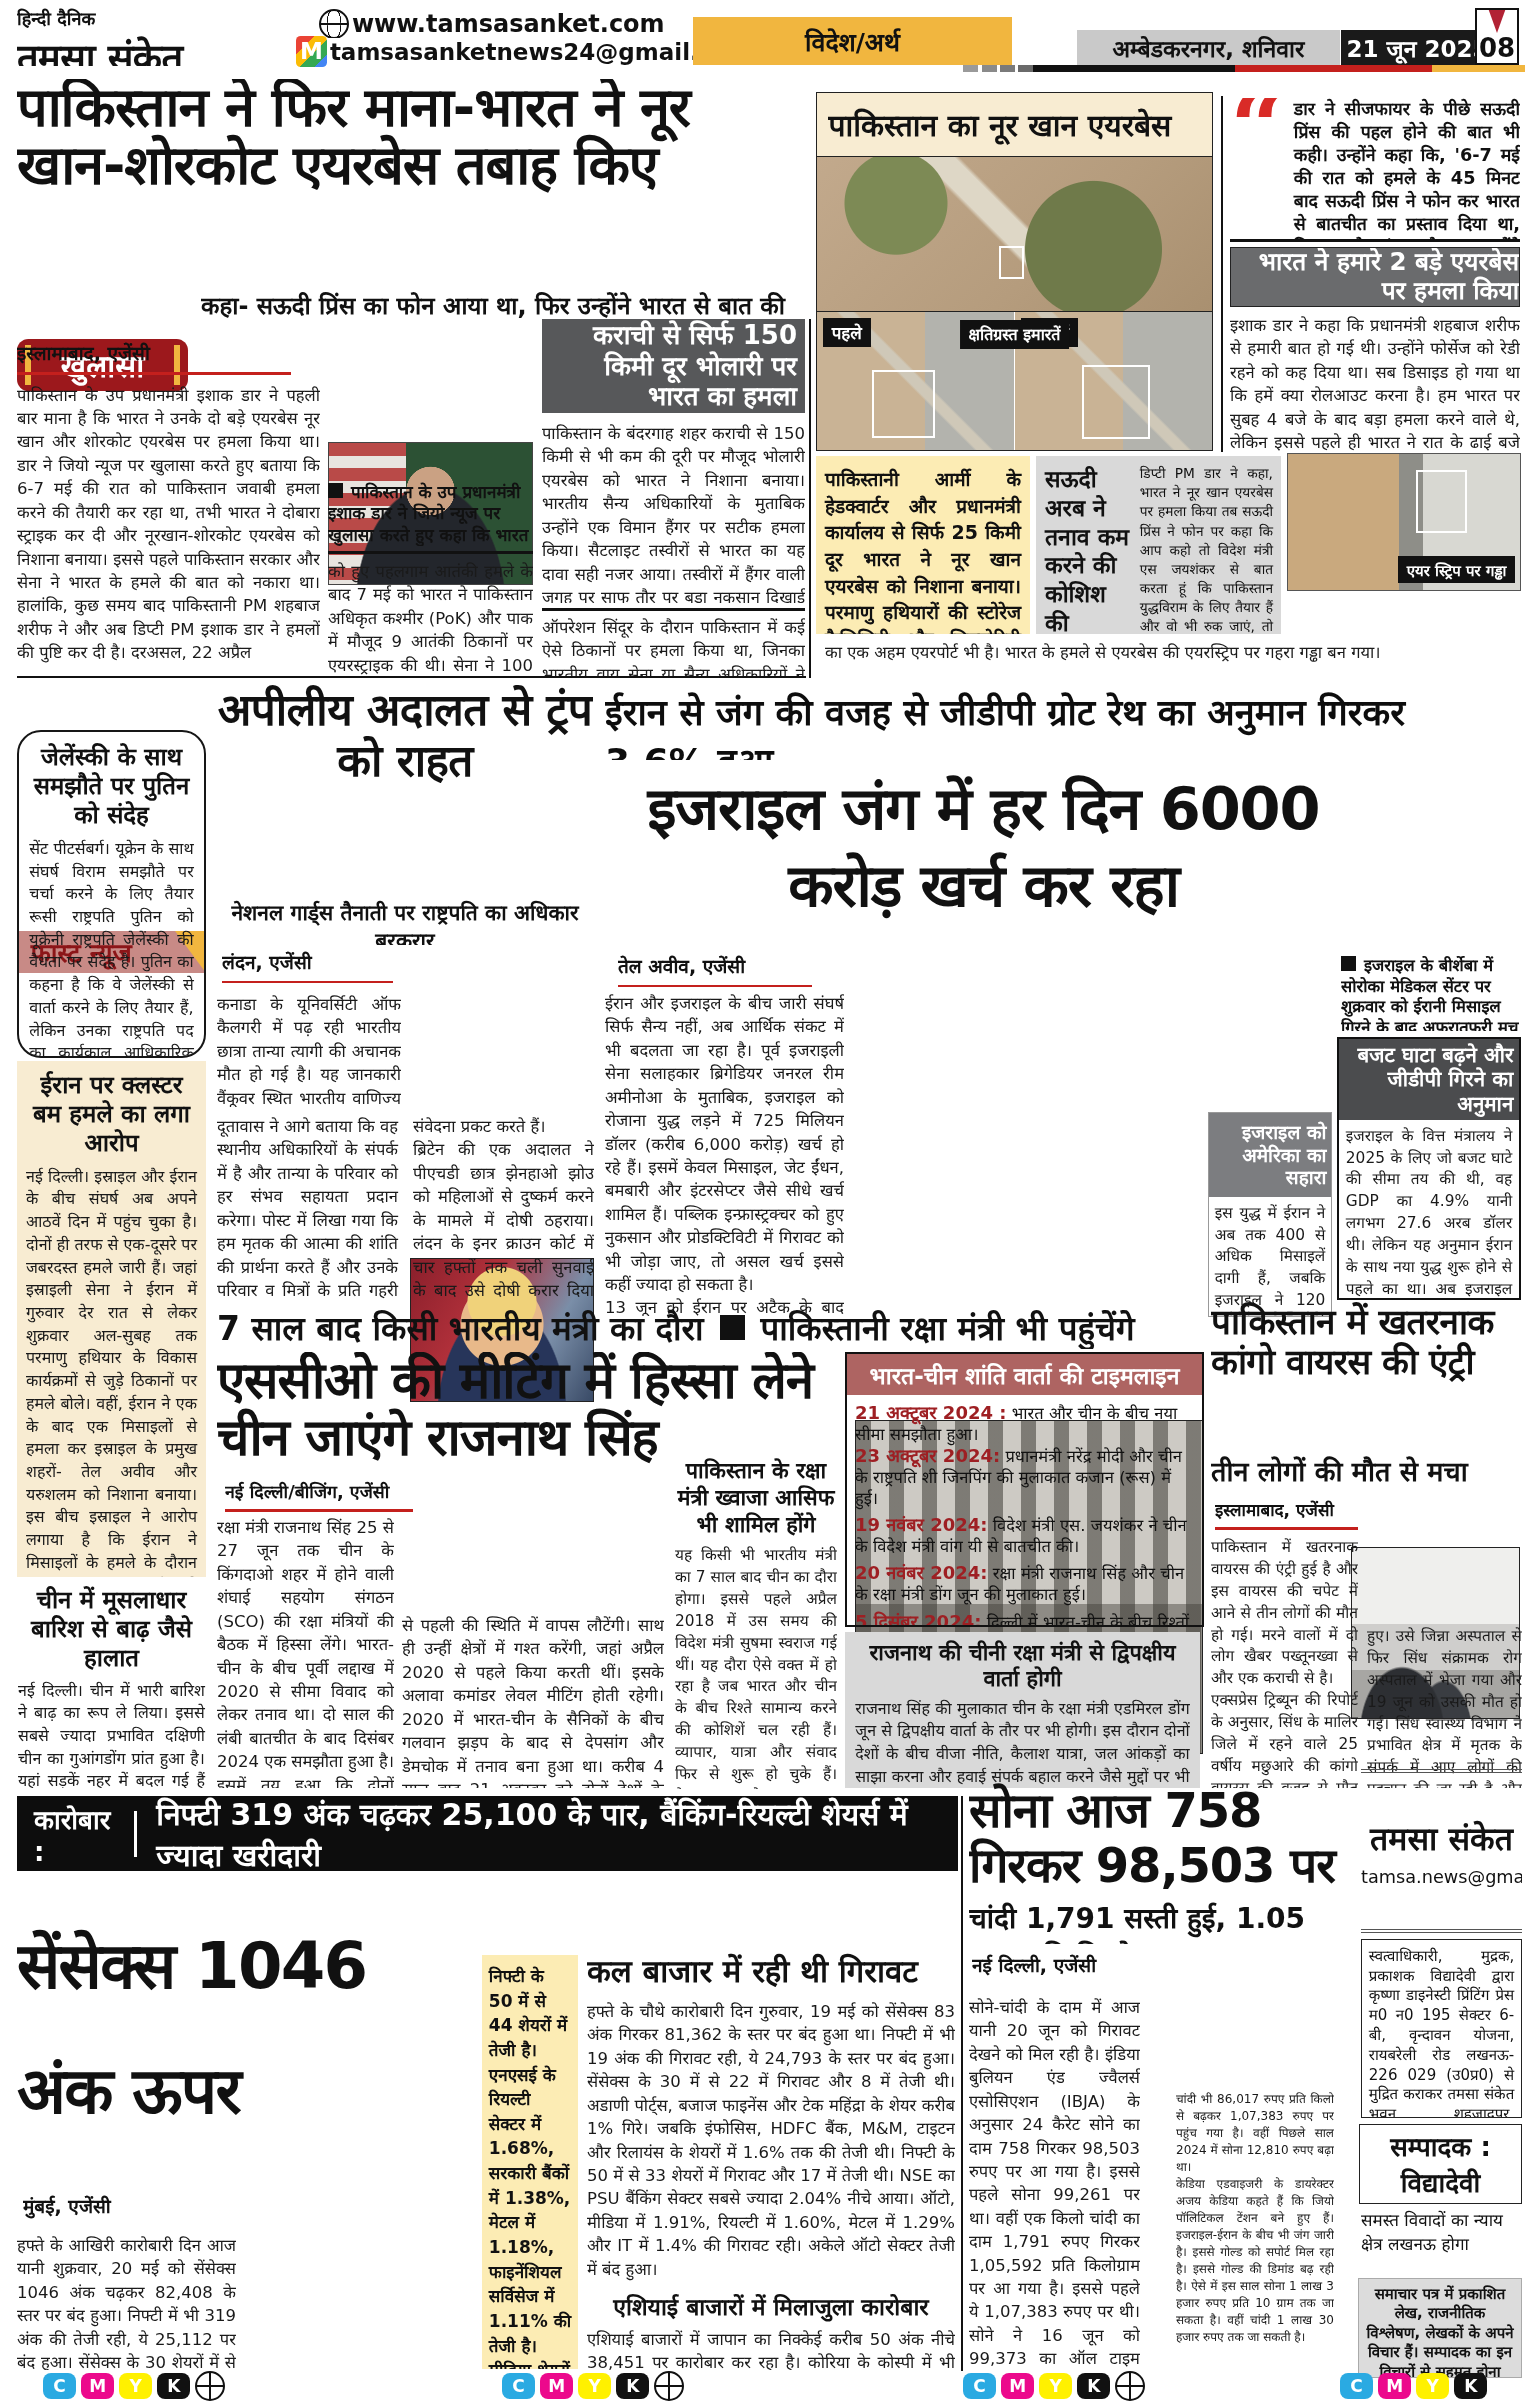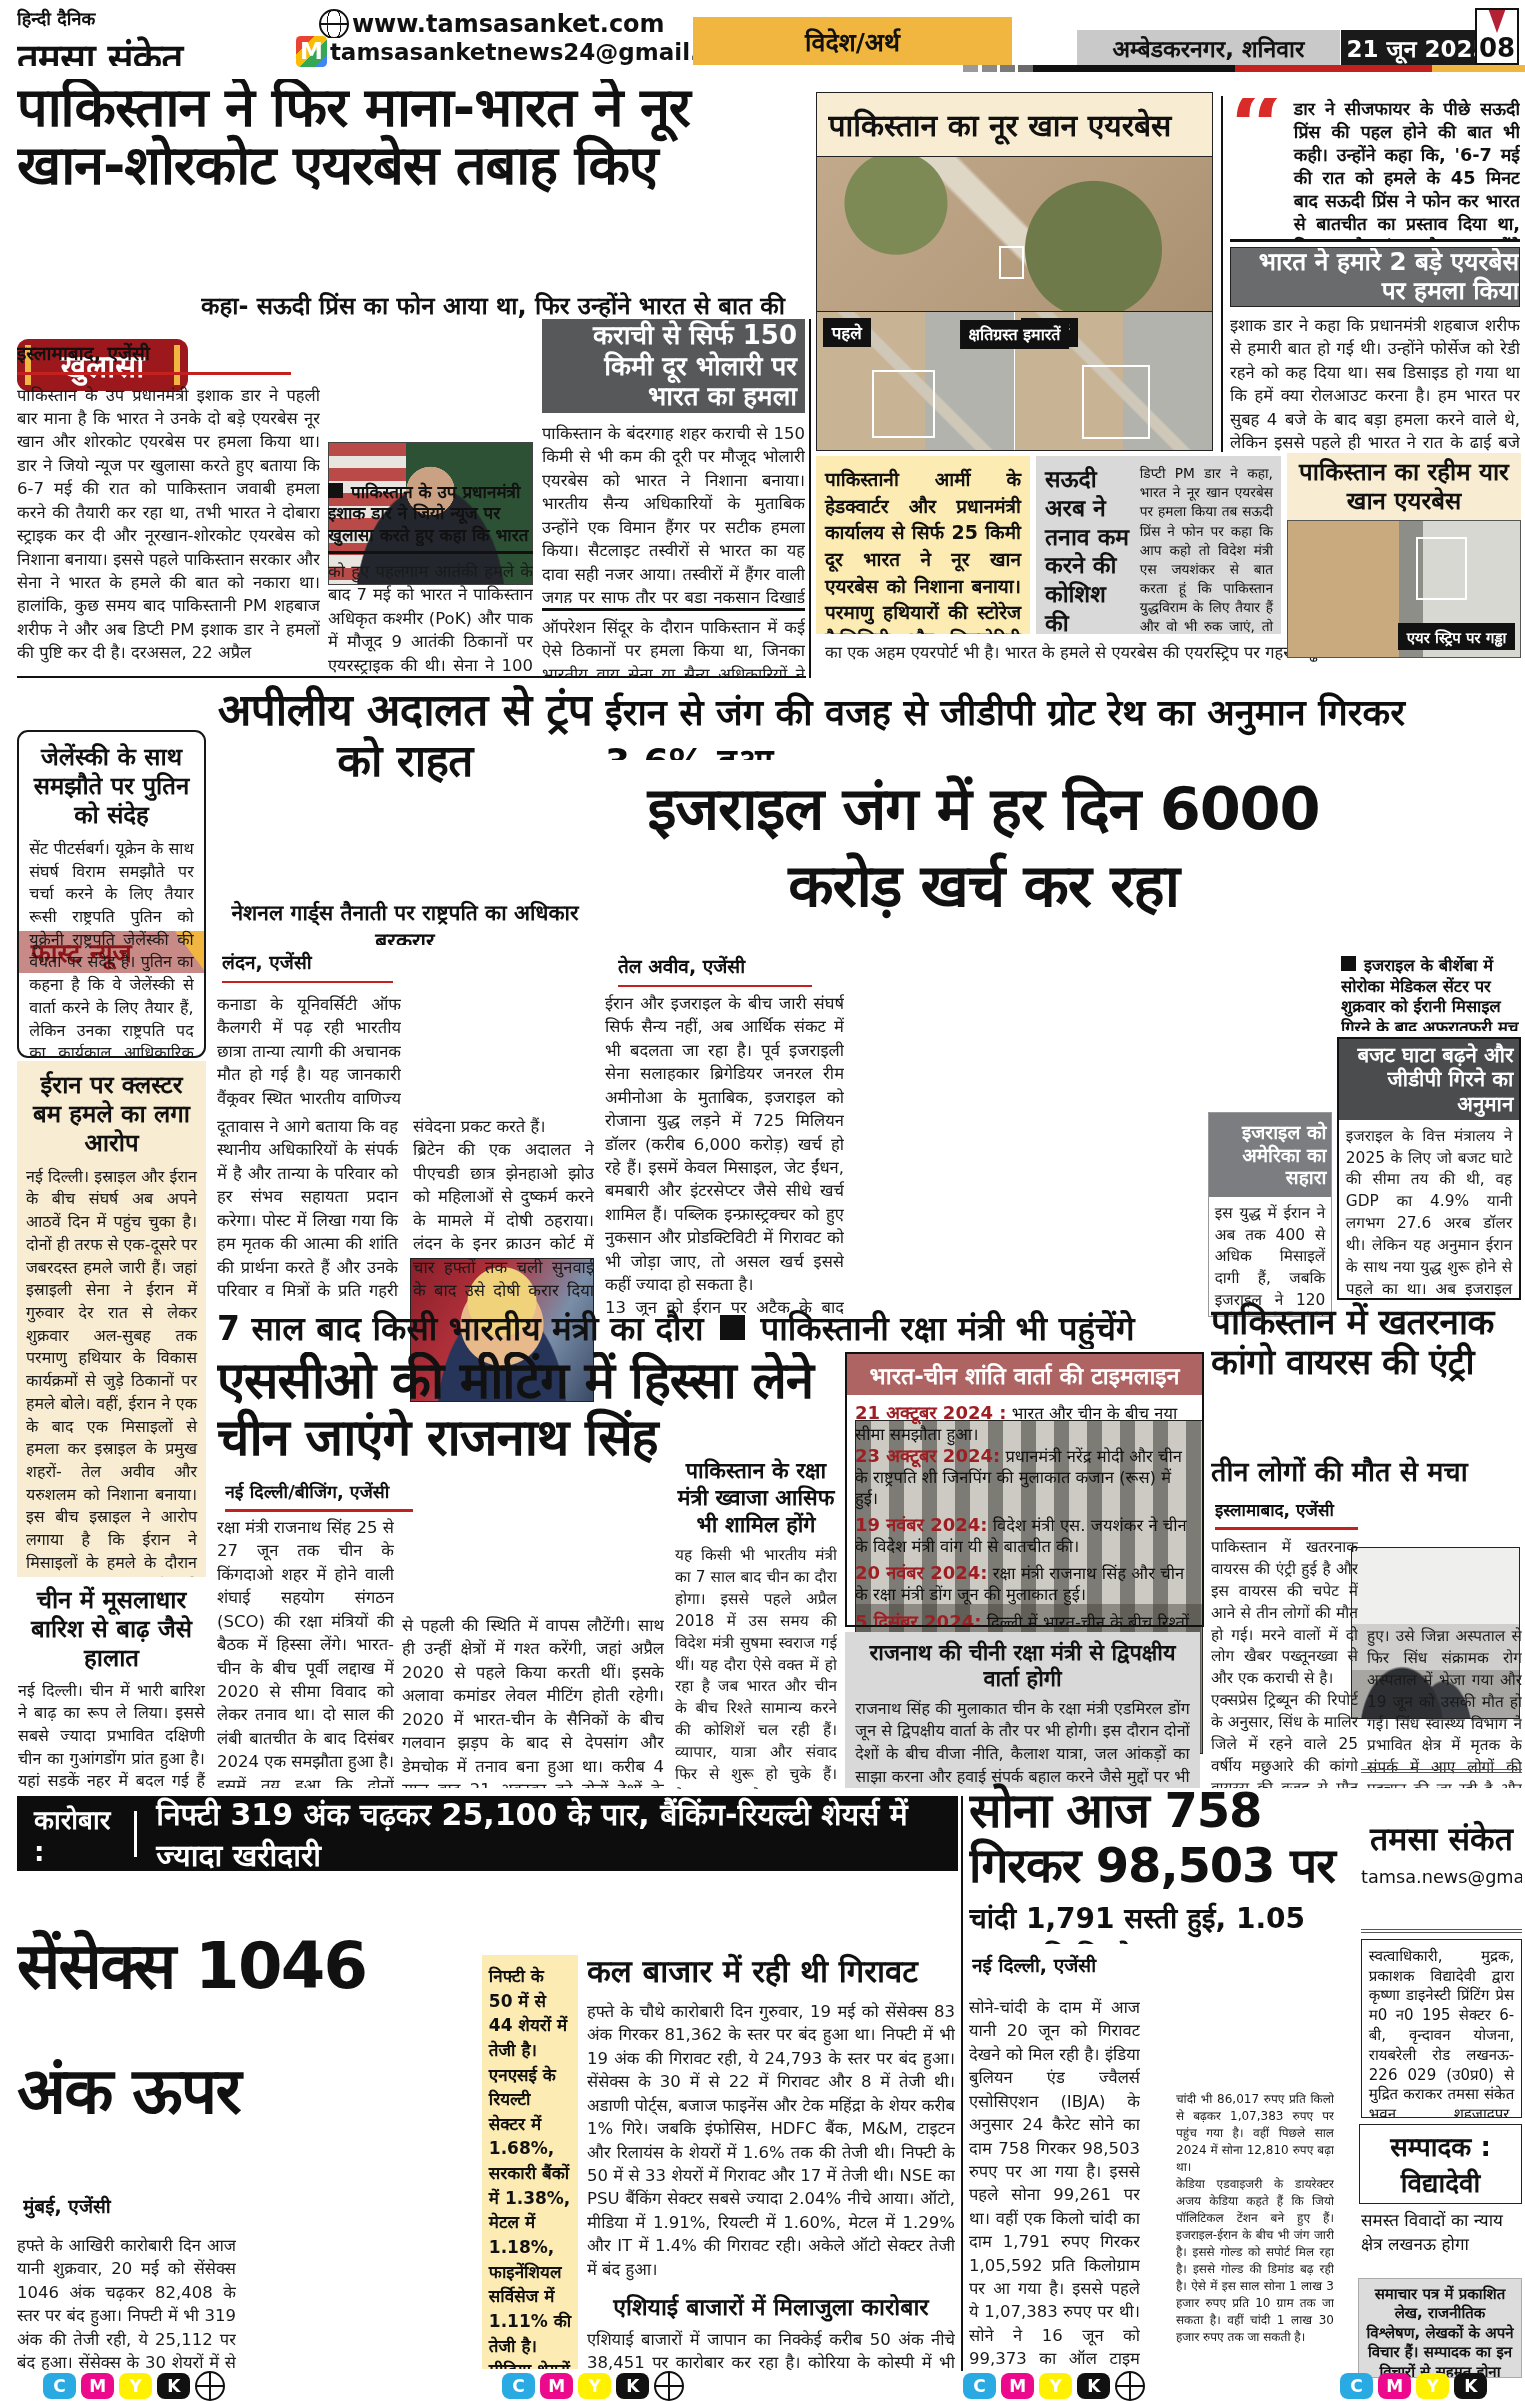--- a/index.html
+++ b/index.html
@@ -16,21 +16,21 @@
 .cream{background:#f8ecd2}
 .chip{background:#111;color:#fff;font-weight:bold;display:inline-block;padding:3.4px 9px}
 .ph{position:relative;overflow:hidden}
 .outline-w{position:absolute;border:2.3px solid #fff}
 .capmark{display:inline-block;width:15px;height:15px;background:#111;margin-right:8px}
 .badge{background:#9c181c;color:#fff;font-weight:bold;border-radius:11.4px;display:flex;align-items:center;justify-content:center;position:relative}
 .badge:before,.badge:after{content:"";position:absolute;top:5.7px;bottom:5.7px;width:5.7px;background:#f1b63f}
 .badge:before{left:8px}.badge:after{right:8px}
 .fnbadge{background:#c88a86;color:#8c1518;font-weight:bold;display:flex;align-items:center;padding-left:13.7px;position:relative}
 .fnbadge:after{content:"";position:absolute;right:0;top:0;border-top:42px solid #f1b63f;border-left:31px solid transparent}
-.roundbox{border:2.3px solid #161616;border-radius:11px;padding:11.4px 10.3px}
+.roundbox{border:2.3px solid #161616;border-radius:24px;padding:11.4px 10.3px}
 .tl-head{background:#ae6462;color:#fff;font-weight:bold;display:flex;align-items:center;justify-content:center}
 .tl-date{color:#9e1f23;font-weight:bold}
 .graybox{background:#d9d9d9}
 .kicker{font-weight:bold;color:#0d0d0d}
 .cmyk{display:flex;align-items:center;gap:5.1px}
 .cmyk .sw{width:33px;height:26px;border-radius:8px;color:#fff;font-weight:bold;font-size:17px;display:flex;align-items:center;justify-content:center}
 .regc{width:30px;height:30px;border:2.3px solid #111;border-radius:50%;background:linear-gradient(#111,#111) center/100% 2.3px no-repeat,linear-gradient(#111,#111) center/2.3px 100% no-repeat}
 .vline{position:absolute;width:2.3px;background:#111}
 .qmark{color:#d92b27;font-family:"DejaVu Serif",serif;font-size:97px;line-height:.6;font-weight:bold}
 
@@ -132,21 +132,20 @@
 
   <div class="abs darkhead" style="left:1230px;top:247px;width:290px;height:60px;font-size:24.5px;background:#6a6b6d;border:1.7px solid #222">भारत ने हमारे 2 बड़े एयरबेस पर हमला किया</div>
   <div class="abs body-txt" style="left:1230px;top:314px;width:290px;height:138px">इशाक डार ने कहा कि प्रधानमंत्री शहबाज शरीफ से हमारी बात हो गई थी। उन्होंने फोर्सेज को रेडी रहने को कह दिया था। सब डिसाइड हो गया था कि हमें क्या रोलआउट करना है। हम भारत पर सुबह 4 बजे के बाद बड़ा हमला करने वाले थे, लेकिन इससे पहले ही भारत ने रात के ढाई बजे दोबारा हरकत कर दी और उन्होंने नूरखान, शोरकोट एयरबेस समेत कई जगहों पर हमला कर दिया। पाक PM शहबाज शरीफ ने भी एक इंटरव्यू में स्वीकार किया कि भारत ने ब्रह्मोस मिसाइलों से रावलपिंडी एयरपोर्ट सहित कई जगहों पर हमला किया। उन्होंने कहा कि पाकिस्तान ने 10 मई को सुबह 4:30 बजे जवाबी हमला करने की योजना बनाई थी, लेकिन भारत की दूसरी लहर के हमलों (9-10 मई की रात) ने पाकिस्तान की योजना बिगाड़ दी।</div>
 
   <div class="abs" style="left:816px;top:456px;width:214px;height:178px;background:#fcecb4;padding:10.3px 9px;font-size:19px;font-weight:600;line-height:1.4;text-align:justify">पाकिस्तानी आर्मी के हेडक्वार्टर और प्रधानमंत्री कार्यालय से सिर्फ 25 किमी दूर भारत ने नूर खान एयरबेस को निशाना बनाया। परमाणु हथियारों की स्टोरेज फैसिलिटी और सिक्योरिटी यूनिट यहां से कुछ ही दूरी पर है।</div>
   <div class="abs graybox" style="left:1036px;top:456px;width:245px;height:178px;display:flex">
     <div style="width:41%;padding:9px 5.7px 0 9px;font-size:23px;font-weight:bold;line-height:1.25">सऊदी अरब ने तनाव कम करने की कोशिश की</div>
     <div style="width:59%;padding:8px 8px 0 3.4px;font-size:13.7px;line-height:1.4;text-align:justify">डिप्टी PM डार ने कहा, भारत ने नूर खान एयरबेस पर हमला किया तब सऊदी प्रिंस ने फोन पर कहा कि आप कहो तो विदेश मंत्री एस जयशंकर से बात करता हूं कि पाकिस्तान युद्धविराम के लिए तैयार हैं और वो भी रुक जाएं, तो मैंने कहा कि जरूर करिए, और उन्होंने बात करके मुझे फोन किया।</div>
   </div>
   <div class="abs" style="left:1287px;top:453px;width:234px;height:205px">
-    <div class="cream" style="height:67px;display:flex;align-items:center;justify-content:center;text-align:center;font-size:24px;font-weight:bold;line-height:1.2">पाकिस्तान का रहीम यार खान एयरबेस</div>
     <div class="ph ph-strip" style="height:138px;border:1.1px solid #555">
       <div class="outline-w" style="left:55%;top:12%;width:51px;height:63px"></div>
       <span class="chip" style="position:absolute;right:4.6px;bottom:6.8px;font-size:15px">एयर स्ट्रिप पर गड्ढा</span>
     </div>
   </div>
 
   <div class="abs blackline" style="left:17px;top:676px;width:789px;height:2.3px"></div>
 
   <div class="abs fnbadge" style="left:17px;top:679px;width:189px;height:42px;font-size:26px">फास्ट न्यूज</div>
   <div class="abs roundbox" style="left:17px;top:730px;width:189px;height:328px">

